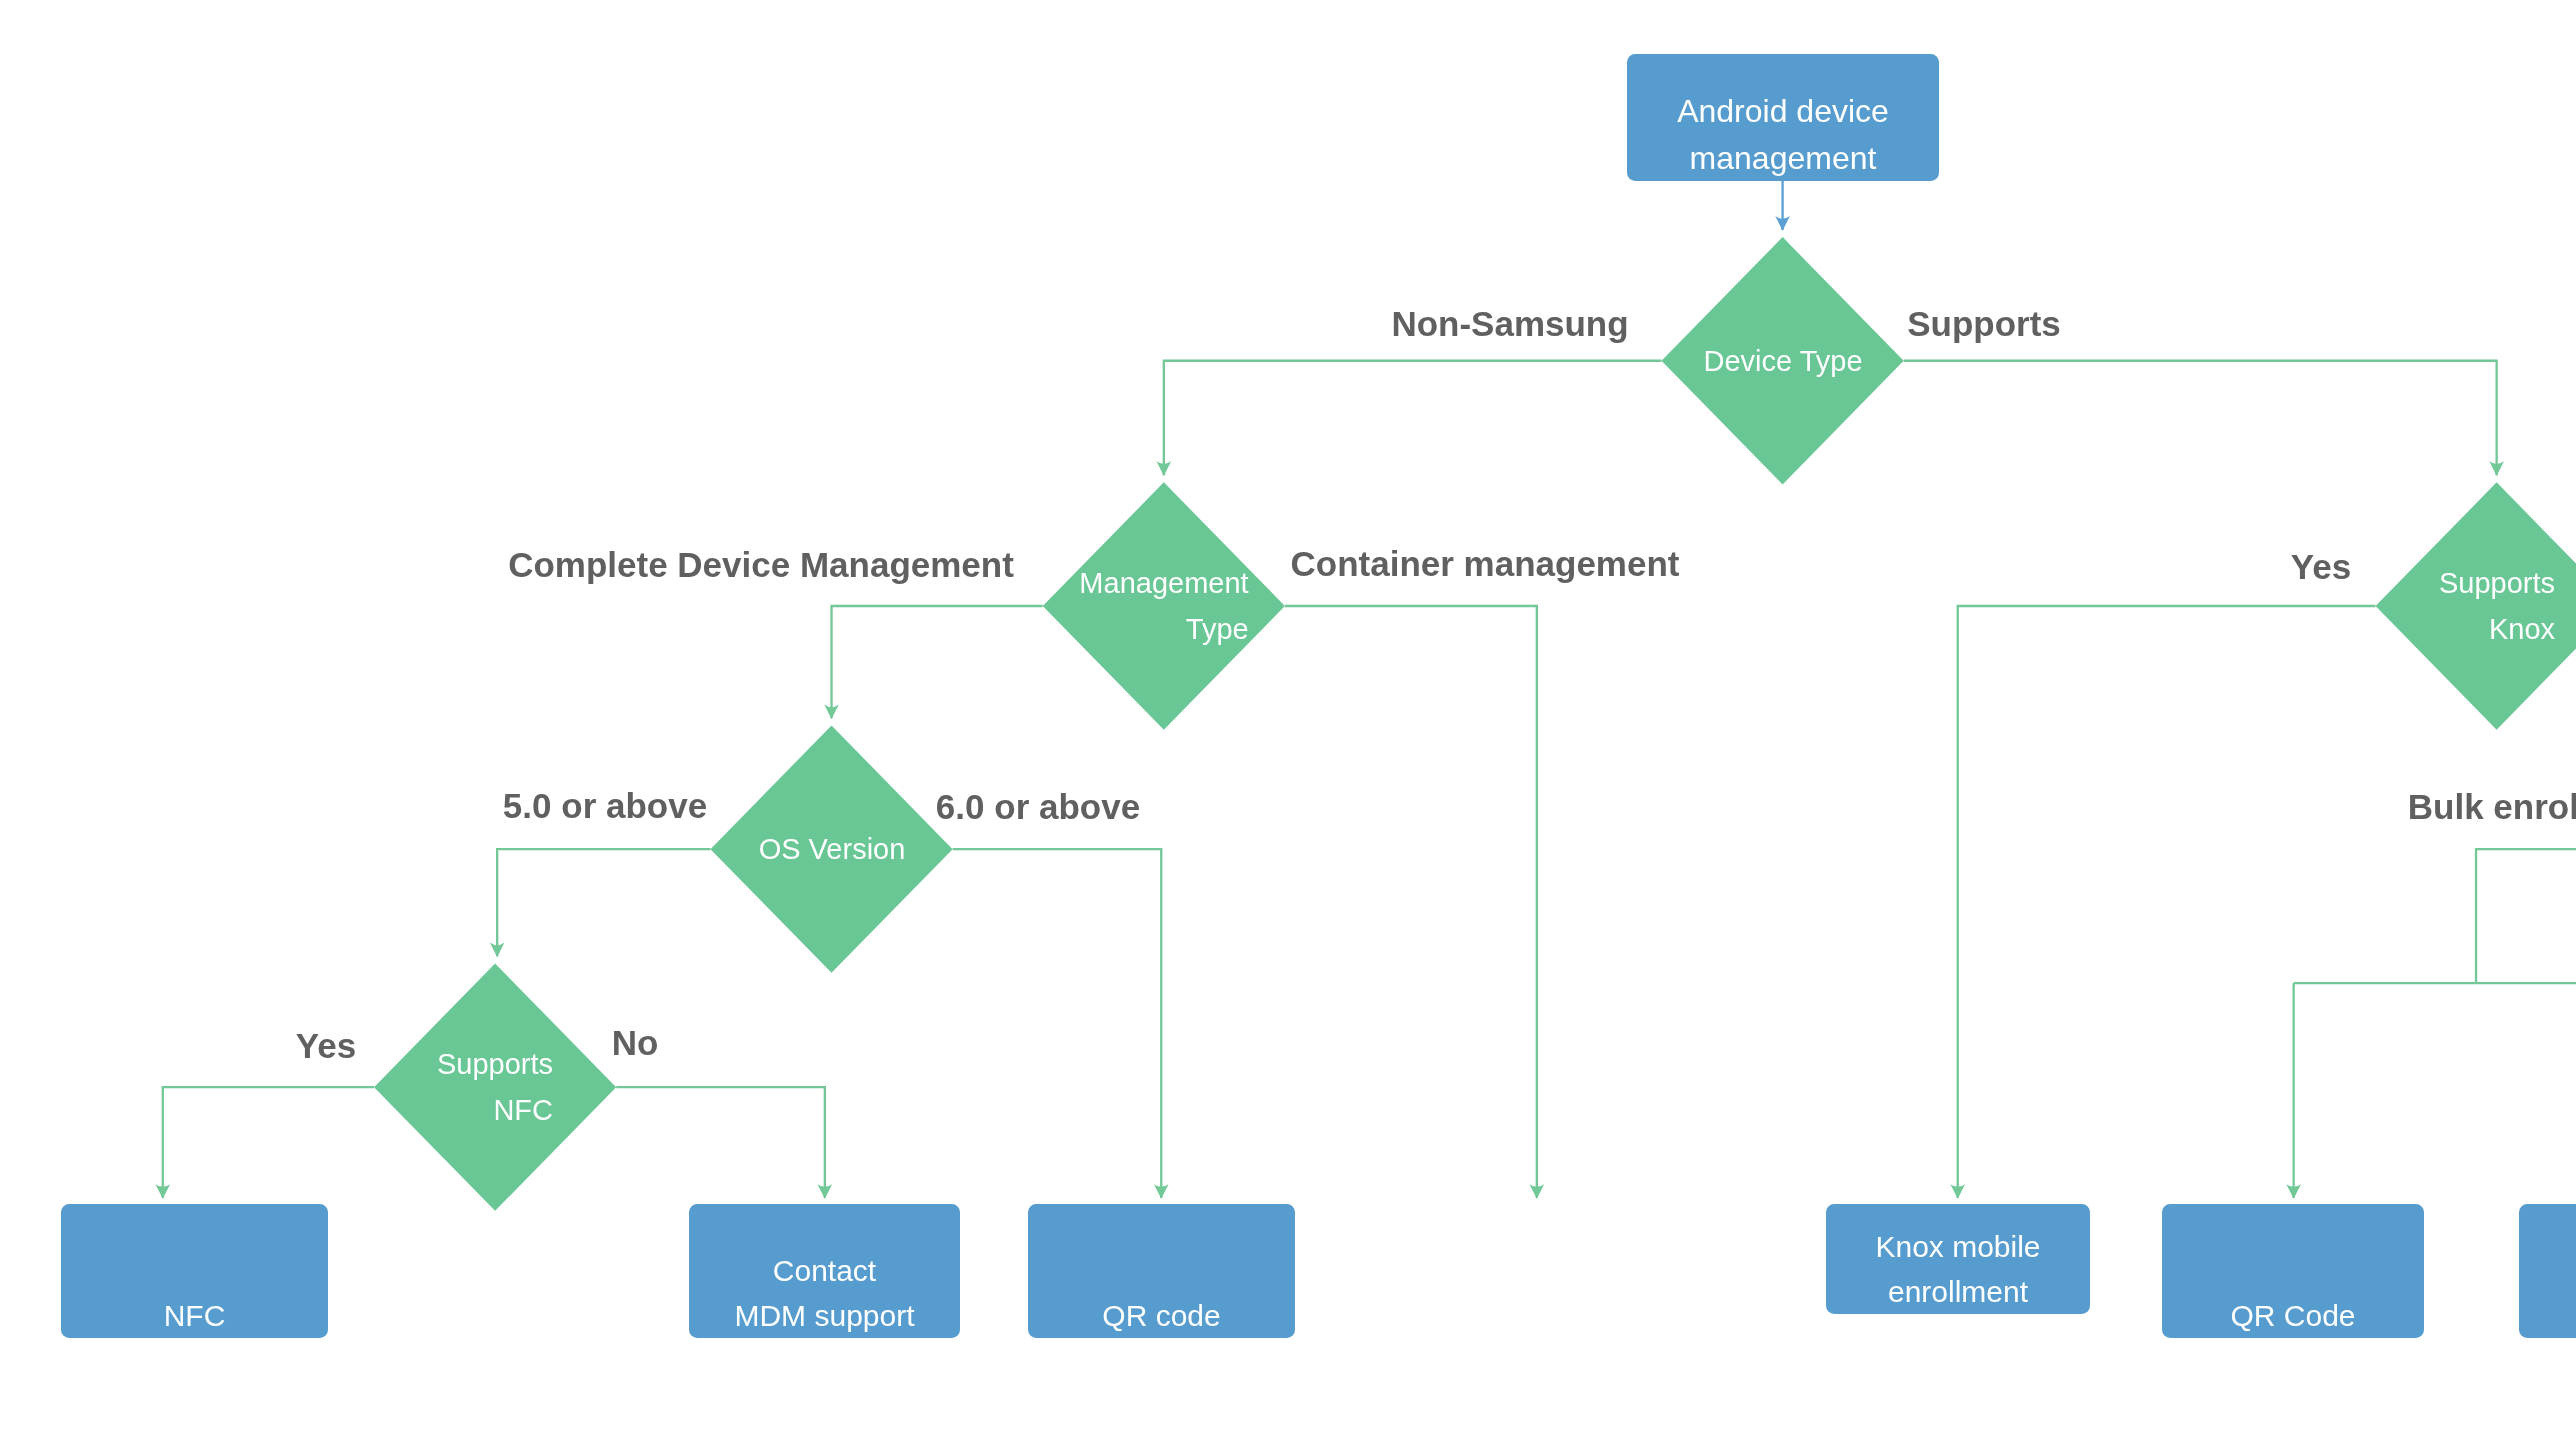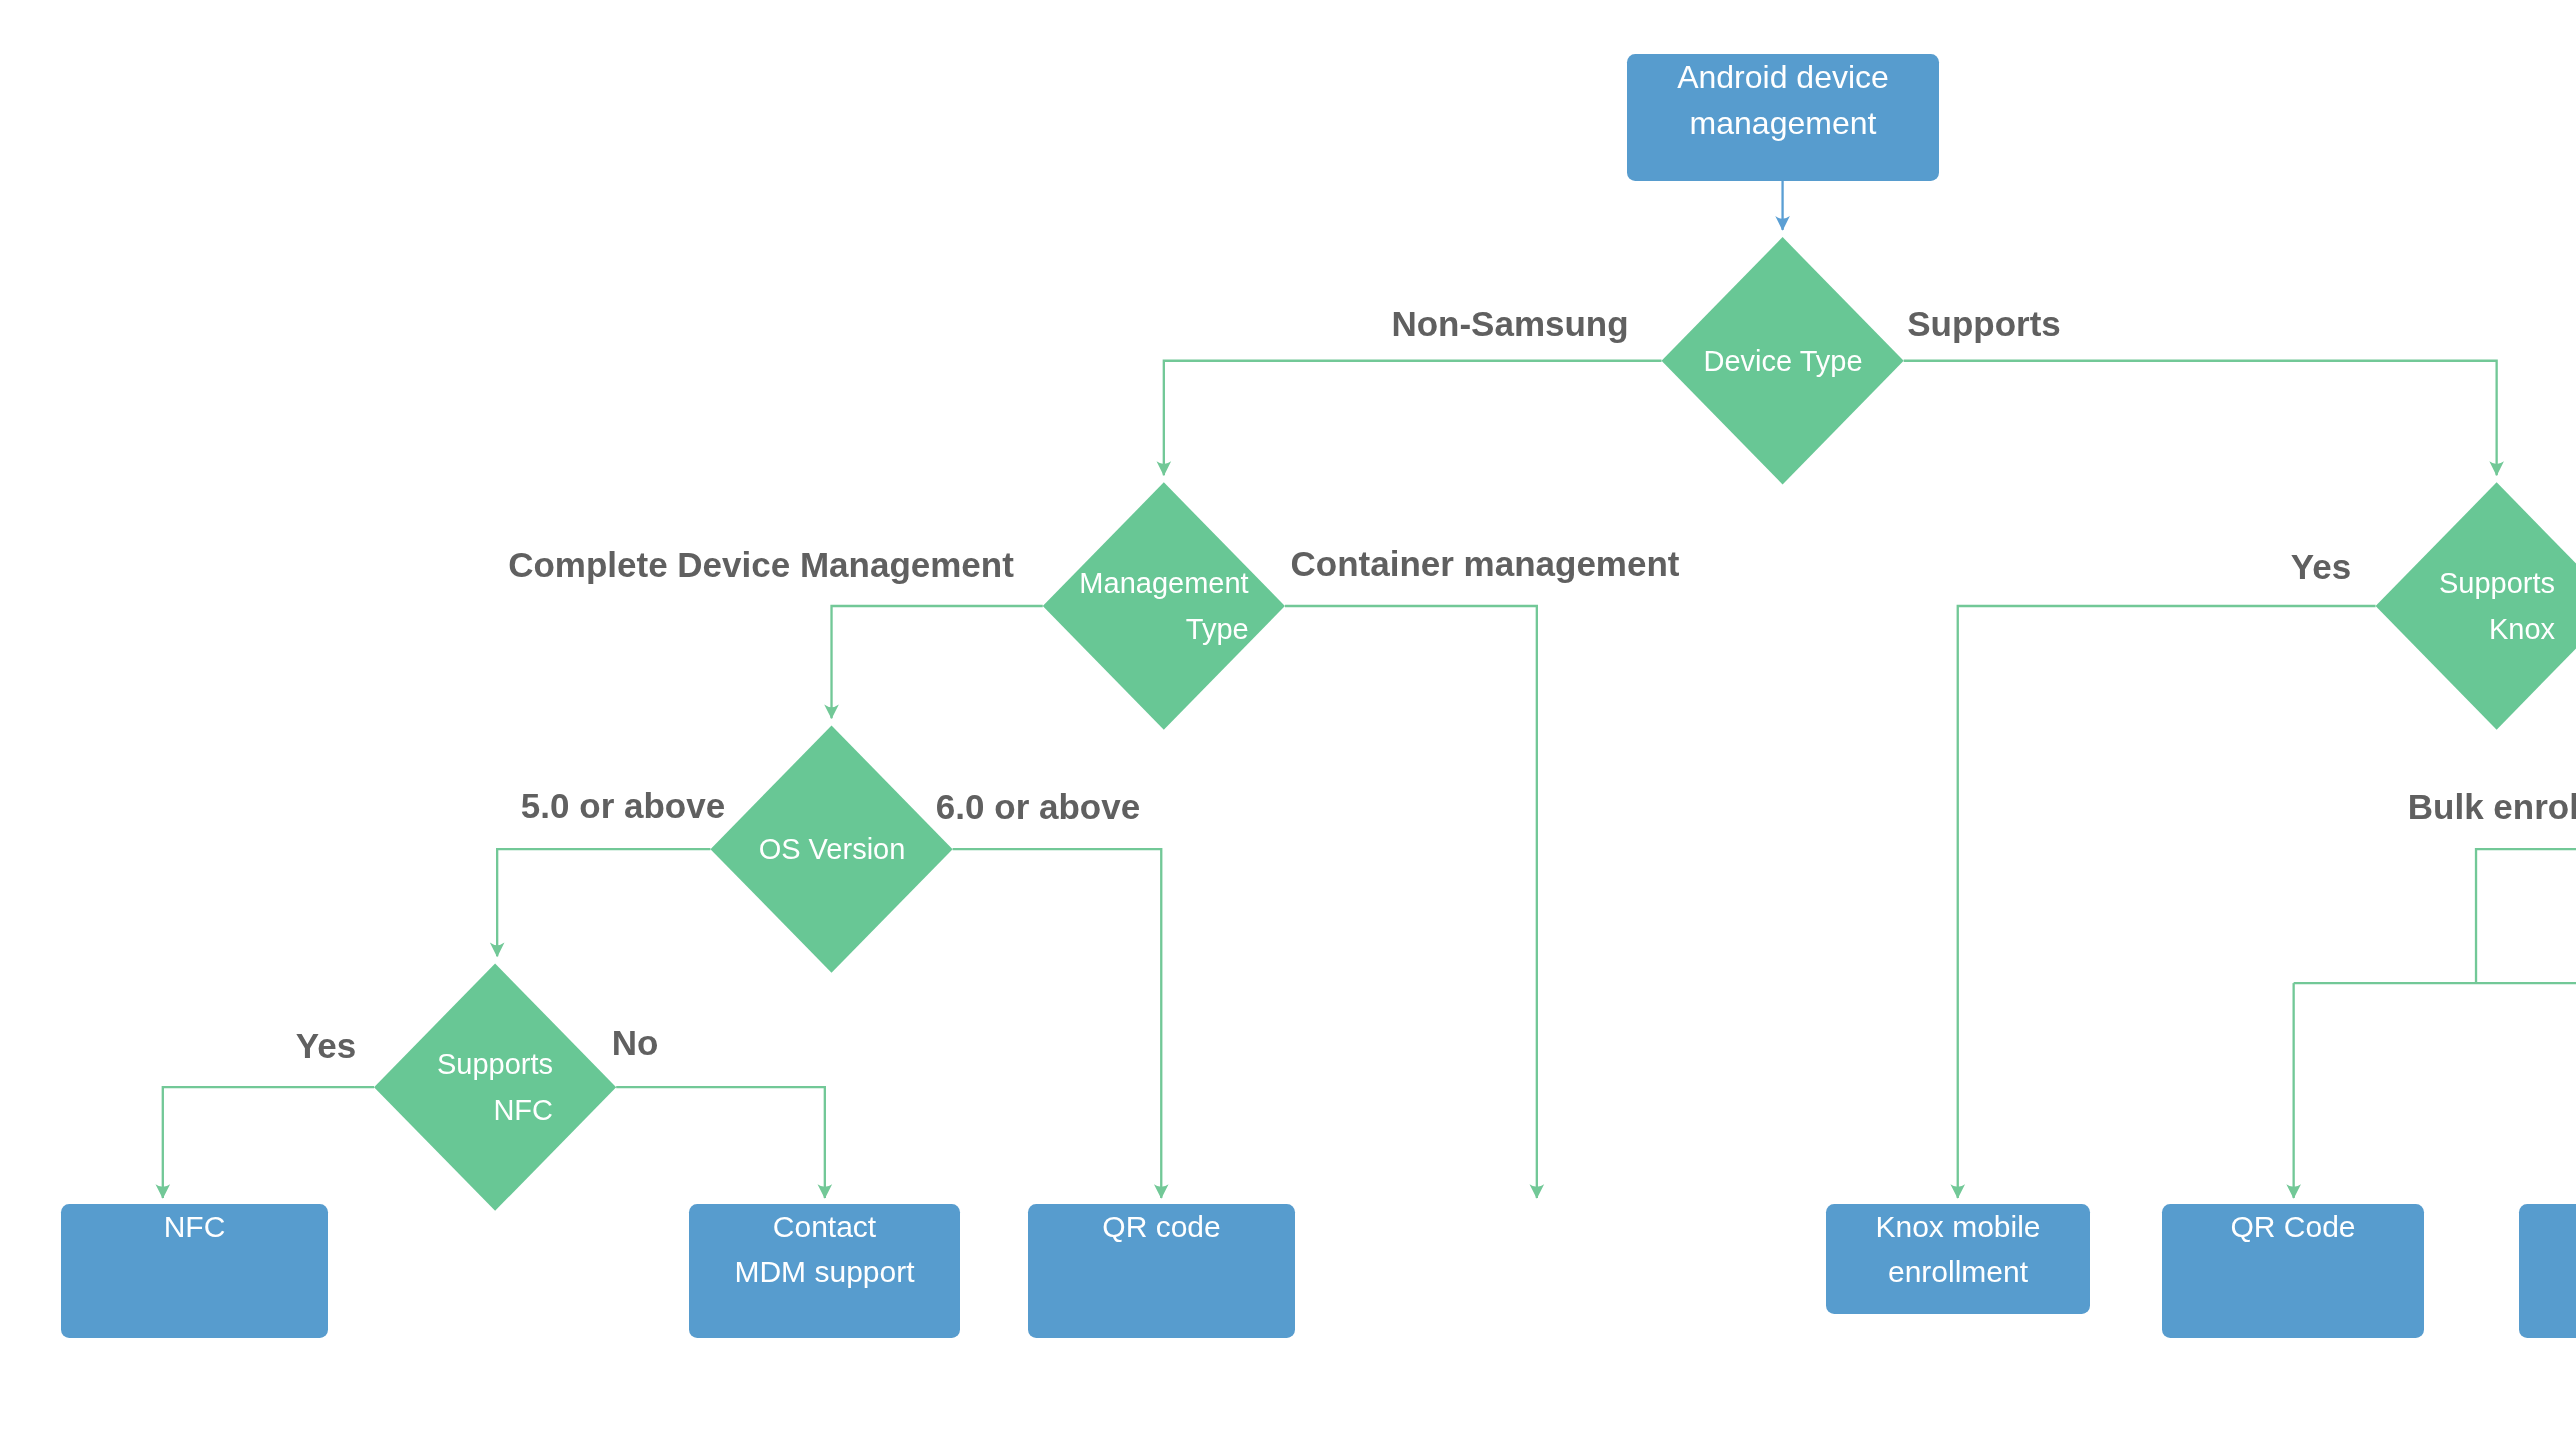--- a/index.html
+++ b/index.html
@@ -13,21 +13,21 @@
   .connector-layer { position: absolute; left: 0; top: 0; }
 
   .edge { fill: none; stroke: #72C897; stroke-width: 4.5; }
   .edge-blue { fill: none; stroke: #5B9FD4; stroke-width: 4.5; }
   .diamond { fill: #68C795; stroke: none; }
 
   .box {
     position: absolute;
     background: #579CCE;
     border-radius: 8.2px;
-    display: flex; align-items: flex-start; justify-content: center;
+    display: flex; align-items: flex-end; justify-content: center;
     color: #ffffff;
     font-size: 30px; line-height: 1.5;
     text-align: center; white-space: pre-line;
   }
   .box.start { font-size: 32px; line-height: 1.45; }
 
   .diamond-label {
     position: absolute;
     transform: translate(-50%, -50%);
     color: #ffffff;
@@ -118,21 +118,21 @@
   <div class="diamond-label" style="left:832px; top:849px;">OS Version</div>
   <div class="diamond-label" style="left:495px; top:1087px;">Supports
 NFC</div>
   <div class="diamond-label" style="left:2497px; top:606px;">Supports
 Knox</div>
 
   <div class="edge-label" style="left:1510px; top:324px;">Non-Samsung</div>
   <div class="edge-label" style="left:1984px; top:324px;">Supports</div>
   <div class="edge-label" style="left:761px; top:553px;margin-top:12px;">Complete Device Management</div>
   <div class="edge-label" style="left:1485px; top:564px;">Container management</div>
-  <div class="edge-label" style="left:605px; top:806px;margin-left:18px;">5.0 or above</div>
+  <div class="edge-label" style="left:605px; top:806px;">5.0 or above</div>
   <div class="edge-label" style="left:1038px; top:807px;">6.0 or above</div>
   <div class="edge-label" style="left:326px; top:1046px;">Yes</div>
   <div class="edge-label" style="left:635px; top:1043px;">No</div>
   <div class="edge-label" style="left:2321px; top:567px;">Yes</div>
 
   <div class="edge-label" style="left:2540px; top:807px;">Bulk enrollment</div>
 
 </div>
 
 

